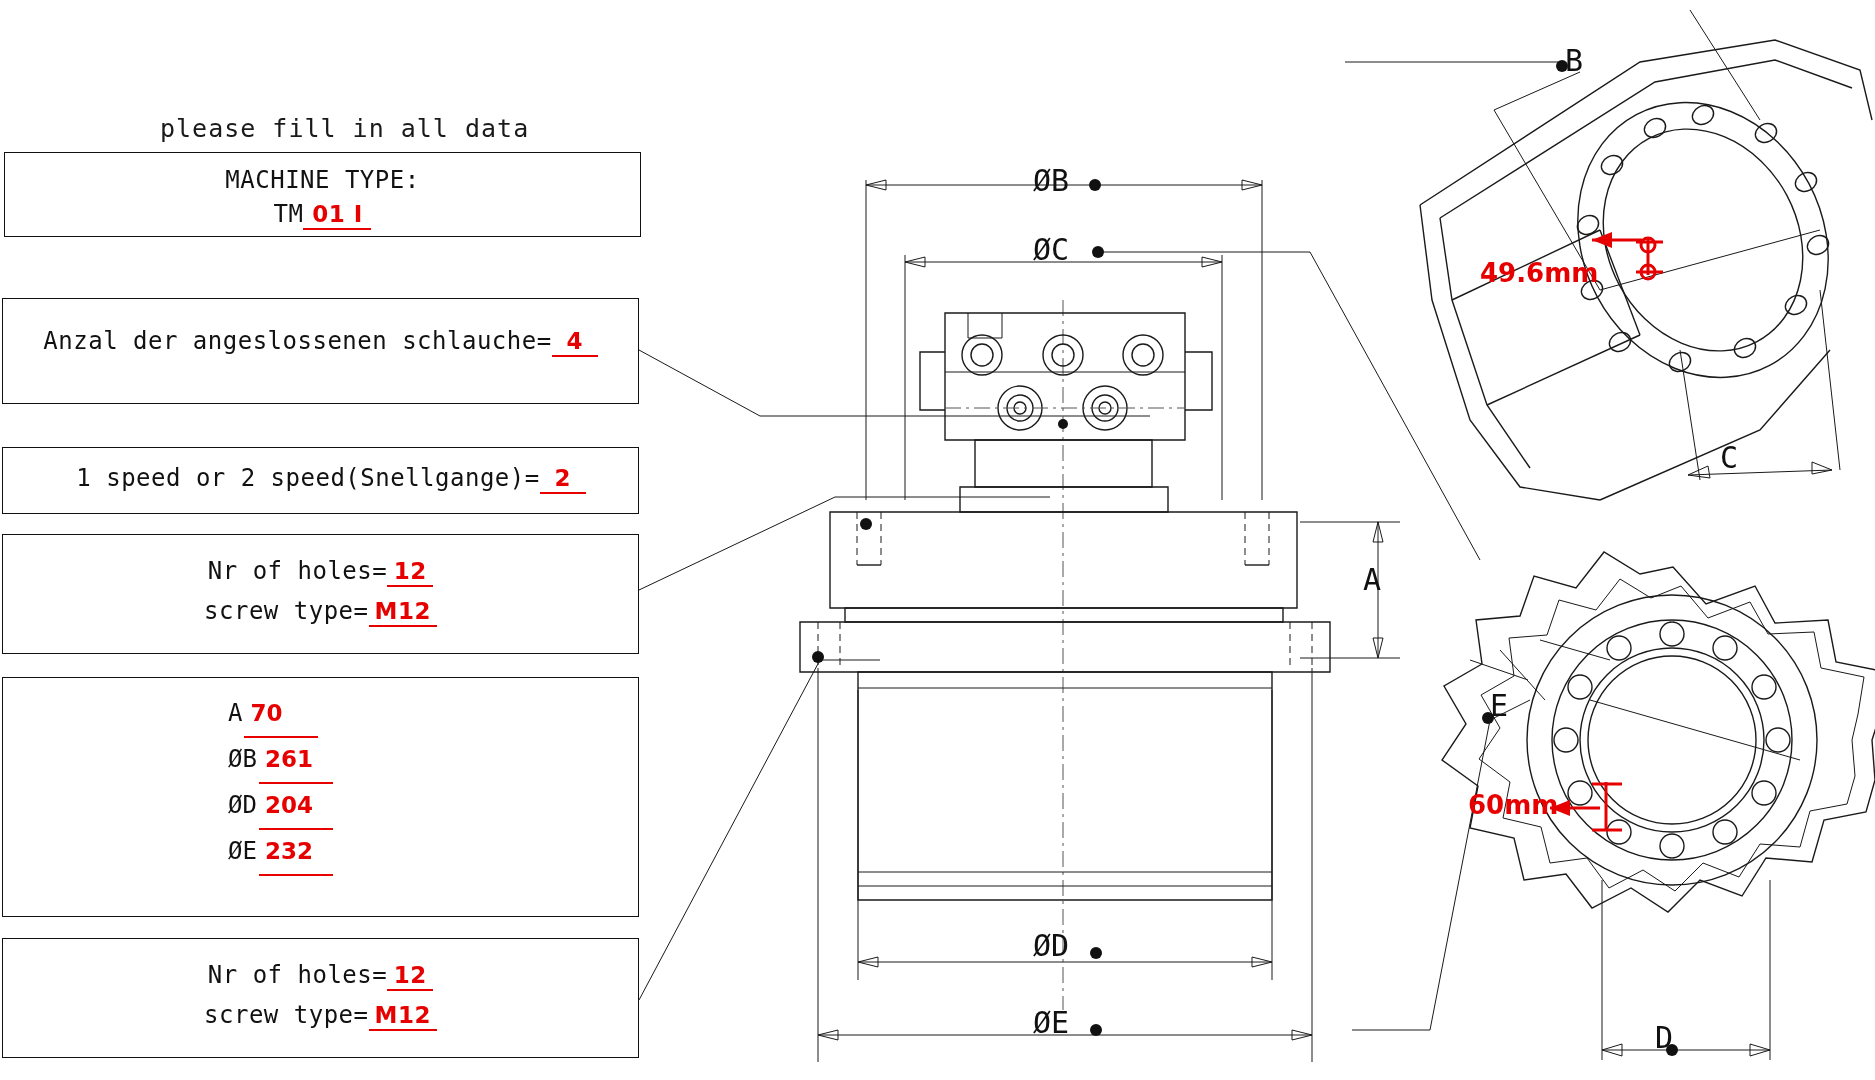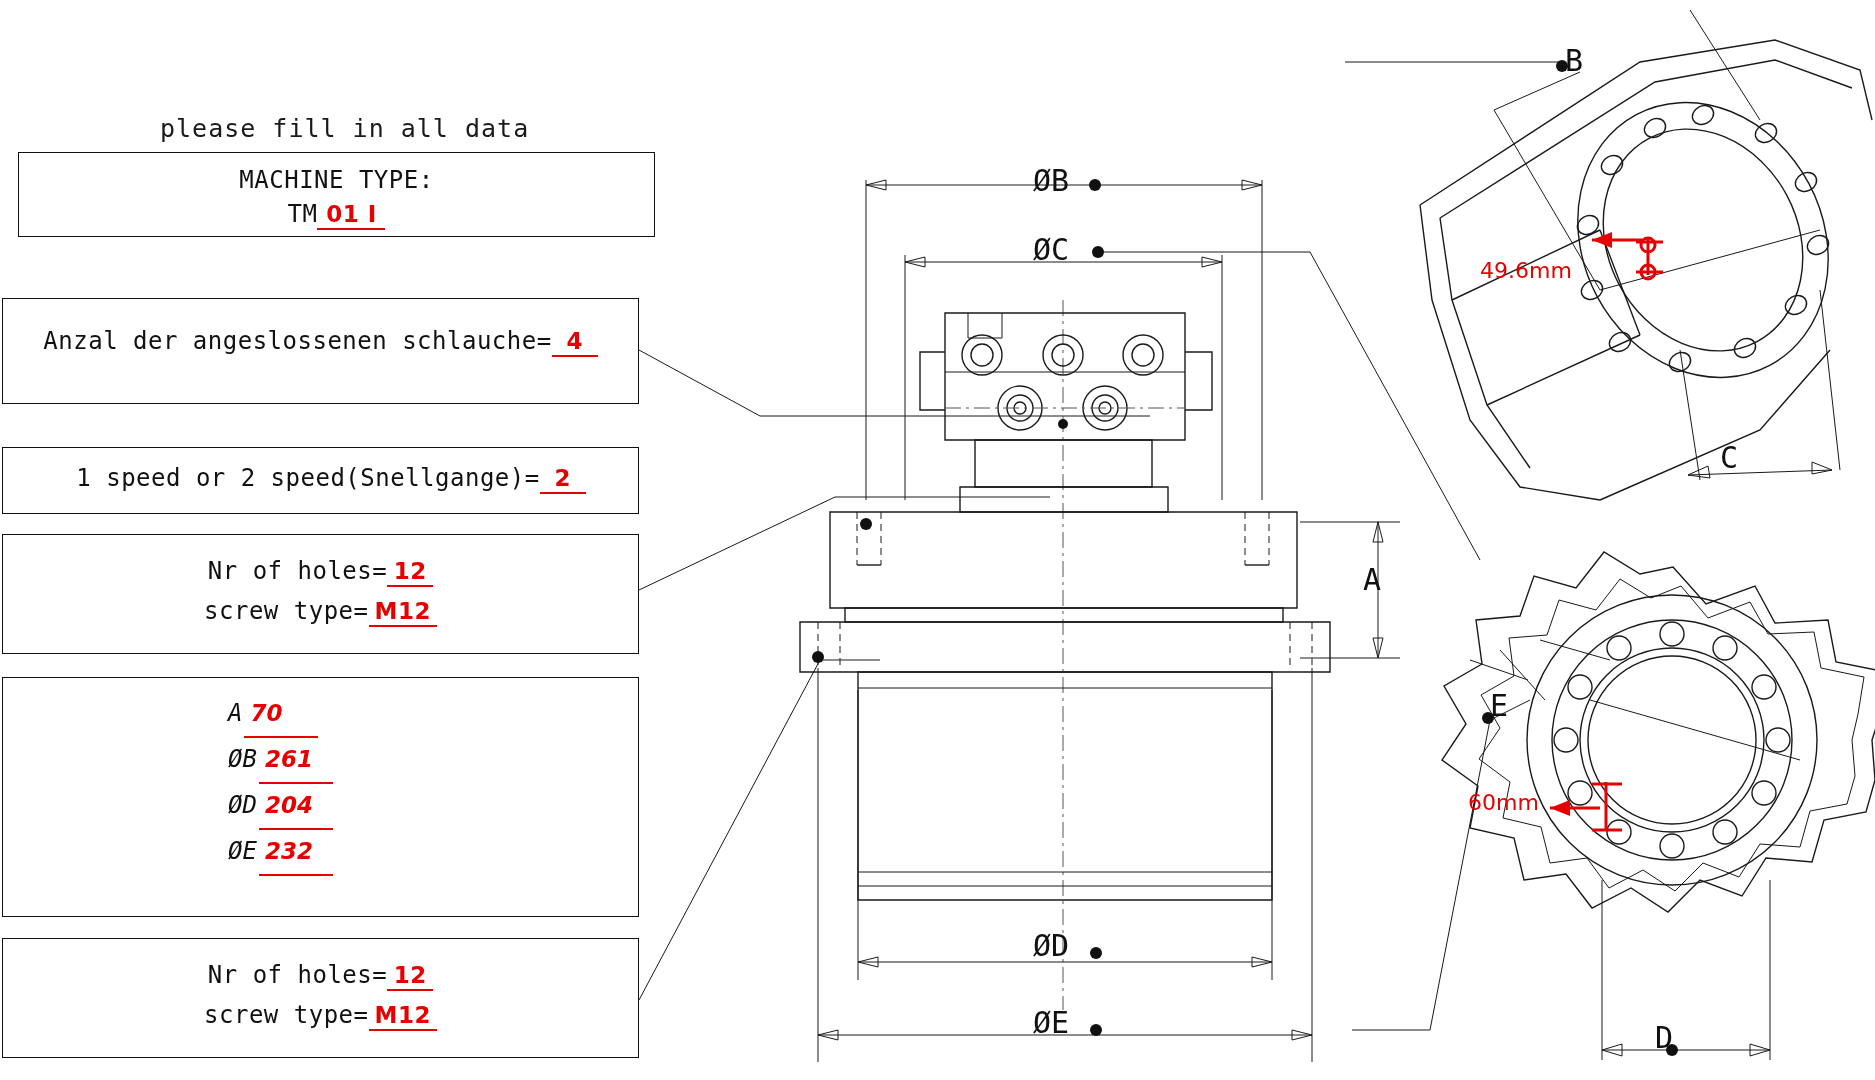--- a/index.html
+++ b/index.html
@@ -50,21 +50,21 @@
     font-family: "DejaVu Sans", "Liberation Sans", sans-serif;
     font-size: 23px;
   }
   .val.wide { min-width: 56px; }
 
   .dimlist {
     font-size: 24px;
     color: #111;
     line-height: 43px;
   }
-  .dimlist .row { white-space: nowrap; padding-left: 225px; font-style: italic; }
+  .dimlist .row { white-space: nowrap; padding-left: 225px; }
   .dimlist .lbl { display: inline-block; }
   .dimlist .val { margin-left: 2px; min-width: 62px; text-align: left; }
 
   
   svg.draw {
     position: absolute;
     left: 0; top: 0;
     width: 1875px;
     height: 1080px;
     pointer-events: none;
@@ -77,34 +77,34 @@
   .red { stroke: #e60000; fill: none; stroke-width: 3; }
   .redfill { fill: #e60000; }
 
   .dimtext {
     color: #111;
     font-size: 30px;
     font-family: "DejaVu Sans Mono", "Liberation Mono", monospace;
   }
   .redtext {
     color: #e60000;
-    font-weight: normal;
-    font-size: 22px;
+    font-weight: bold;
+    font-size: 26px;
     font-family: "DejaVu Sans", "Liberation Sans", sans-serif;
     white-space: nowrap;
   }
 </style>
 </head>
 <body>
 
 <div id="root">
 
   <div class="abs hint">please fill in all data</div>
 
-  <div class="abs box" style="left:18px; top:152px; width:637px; height:85px; padding-top:13px;">
+  <div class="abs box" style="left:4px; top:152px; width:637px; height:85px; padding-top:13px;">
     <div class="line">MACHINE TYPE:</div>
     <div class="line" style="margin-top:6px;">
       <span>TM</span><span class="val wide">01 I</span>
     </div>
   </div>
 
   <div class="abs box" style="left:2px; top:298px; width:637px; height:106px; padding-top:18px;">
     <div class="line" style="margin-top:10px;">
       <span>Anzal der angeslossenen schlauche=</span><span class="val">4</span>
     </div>

